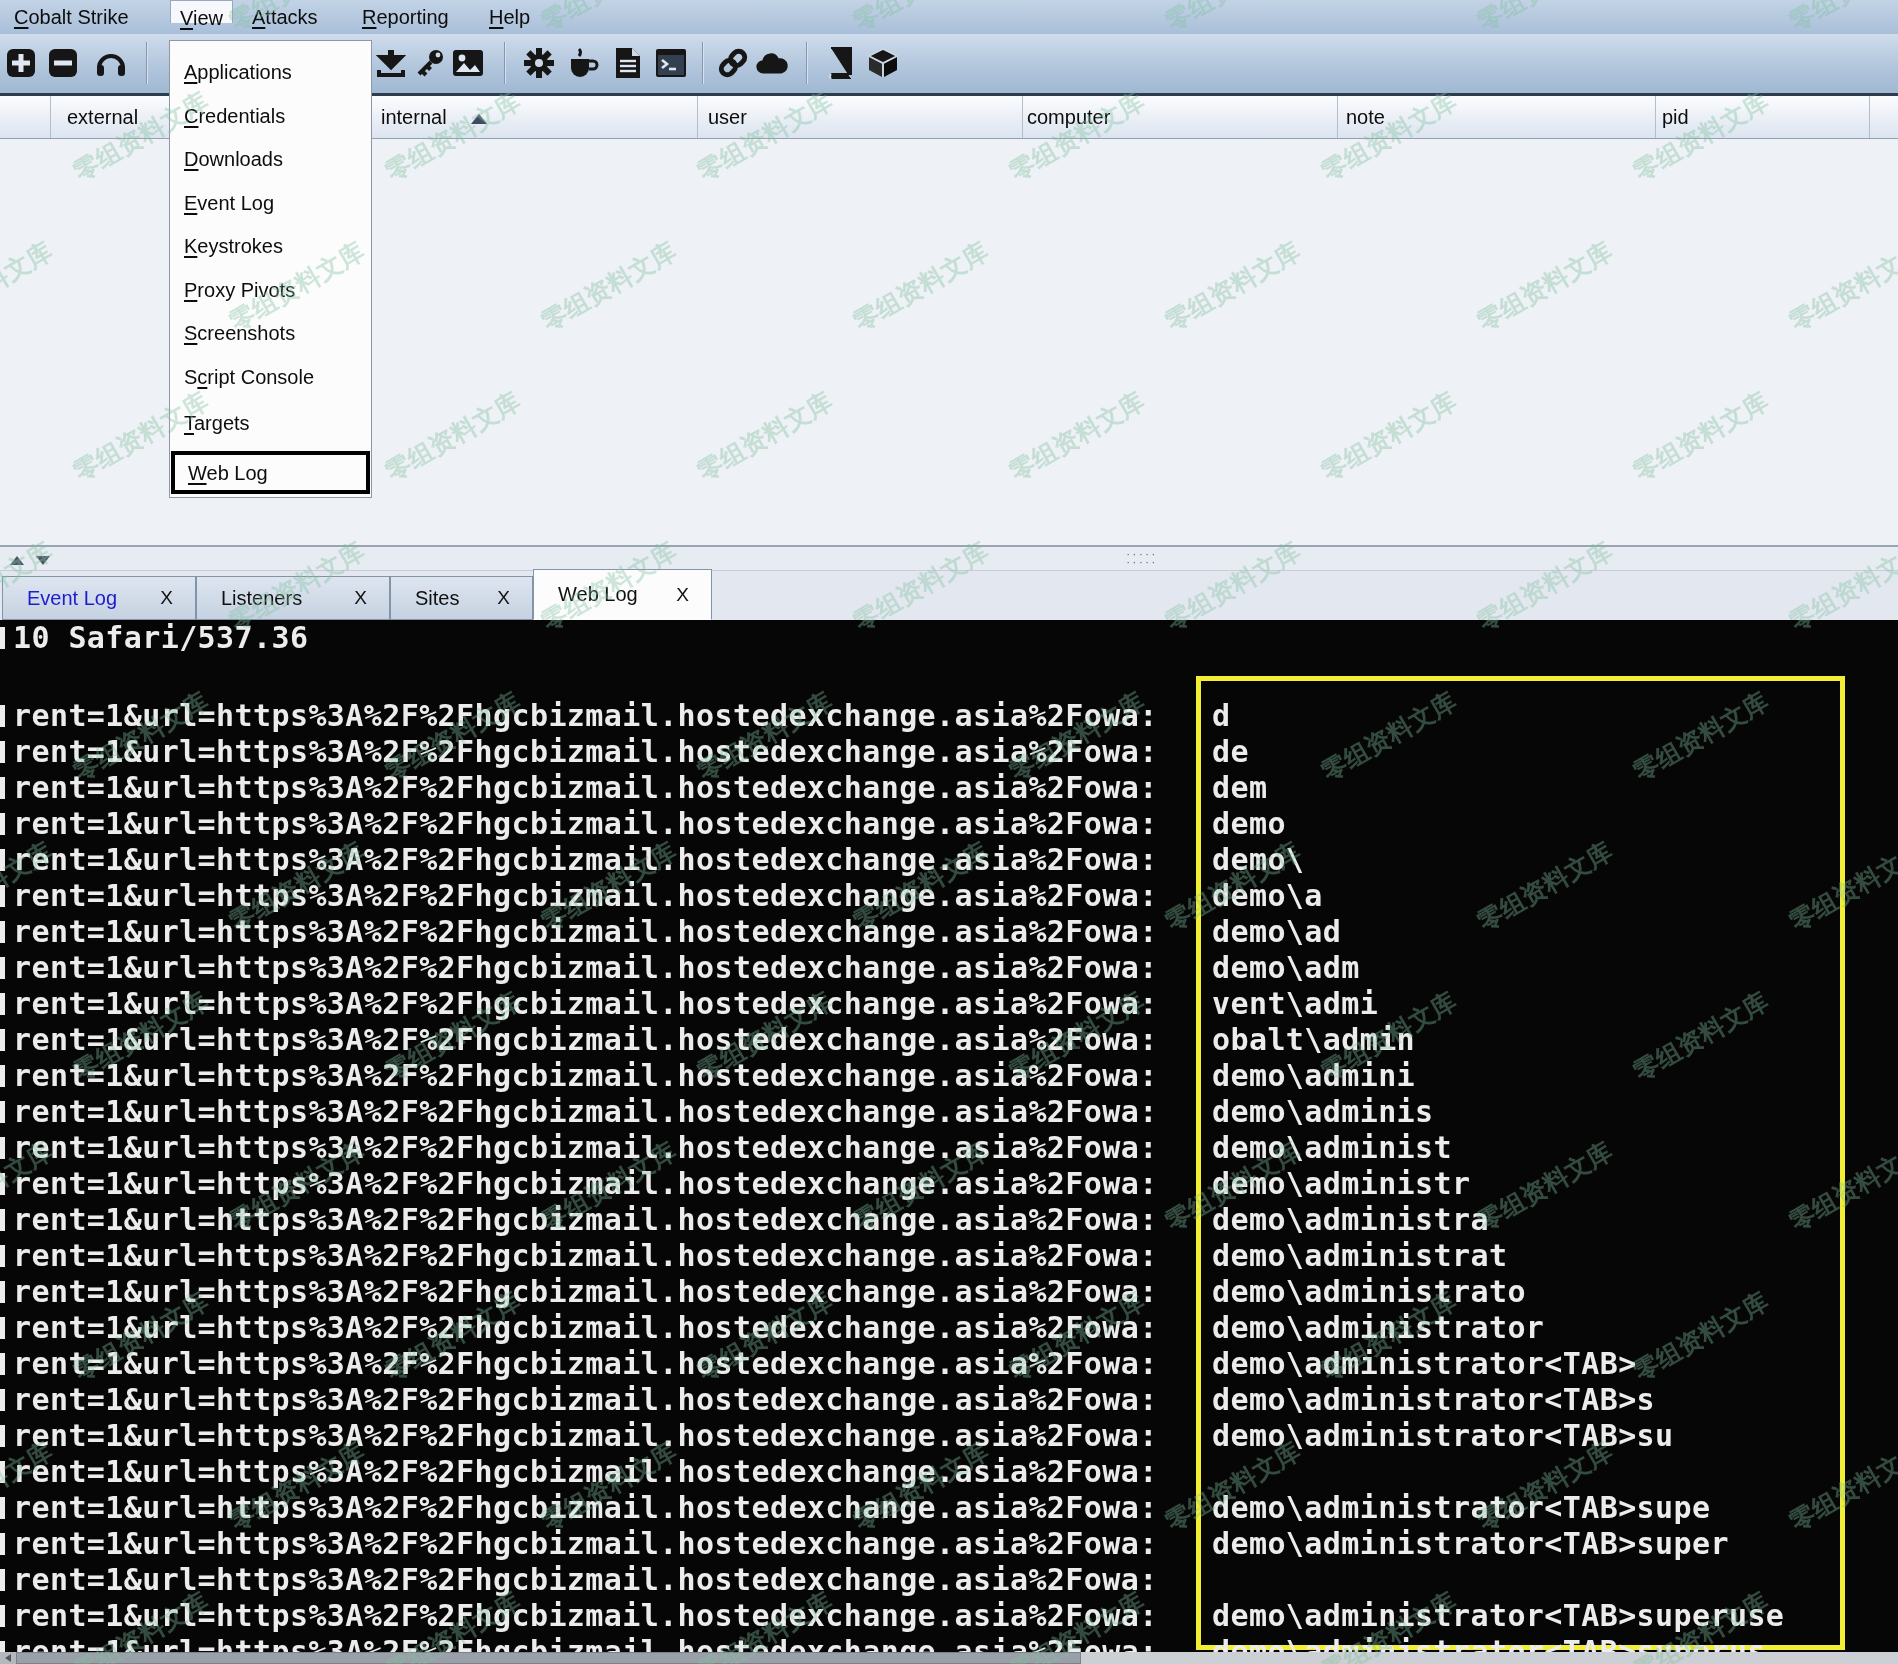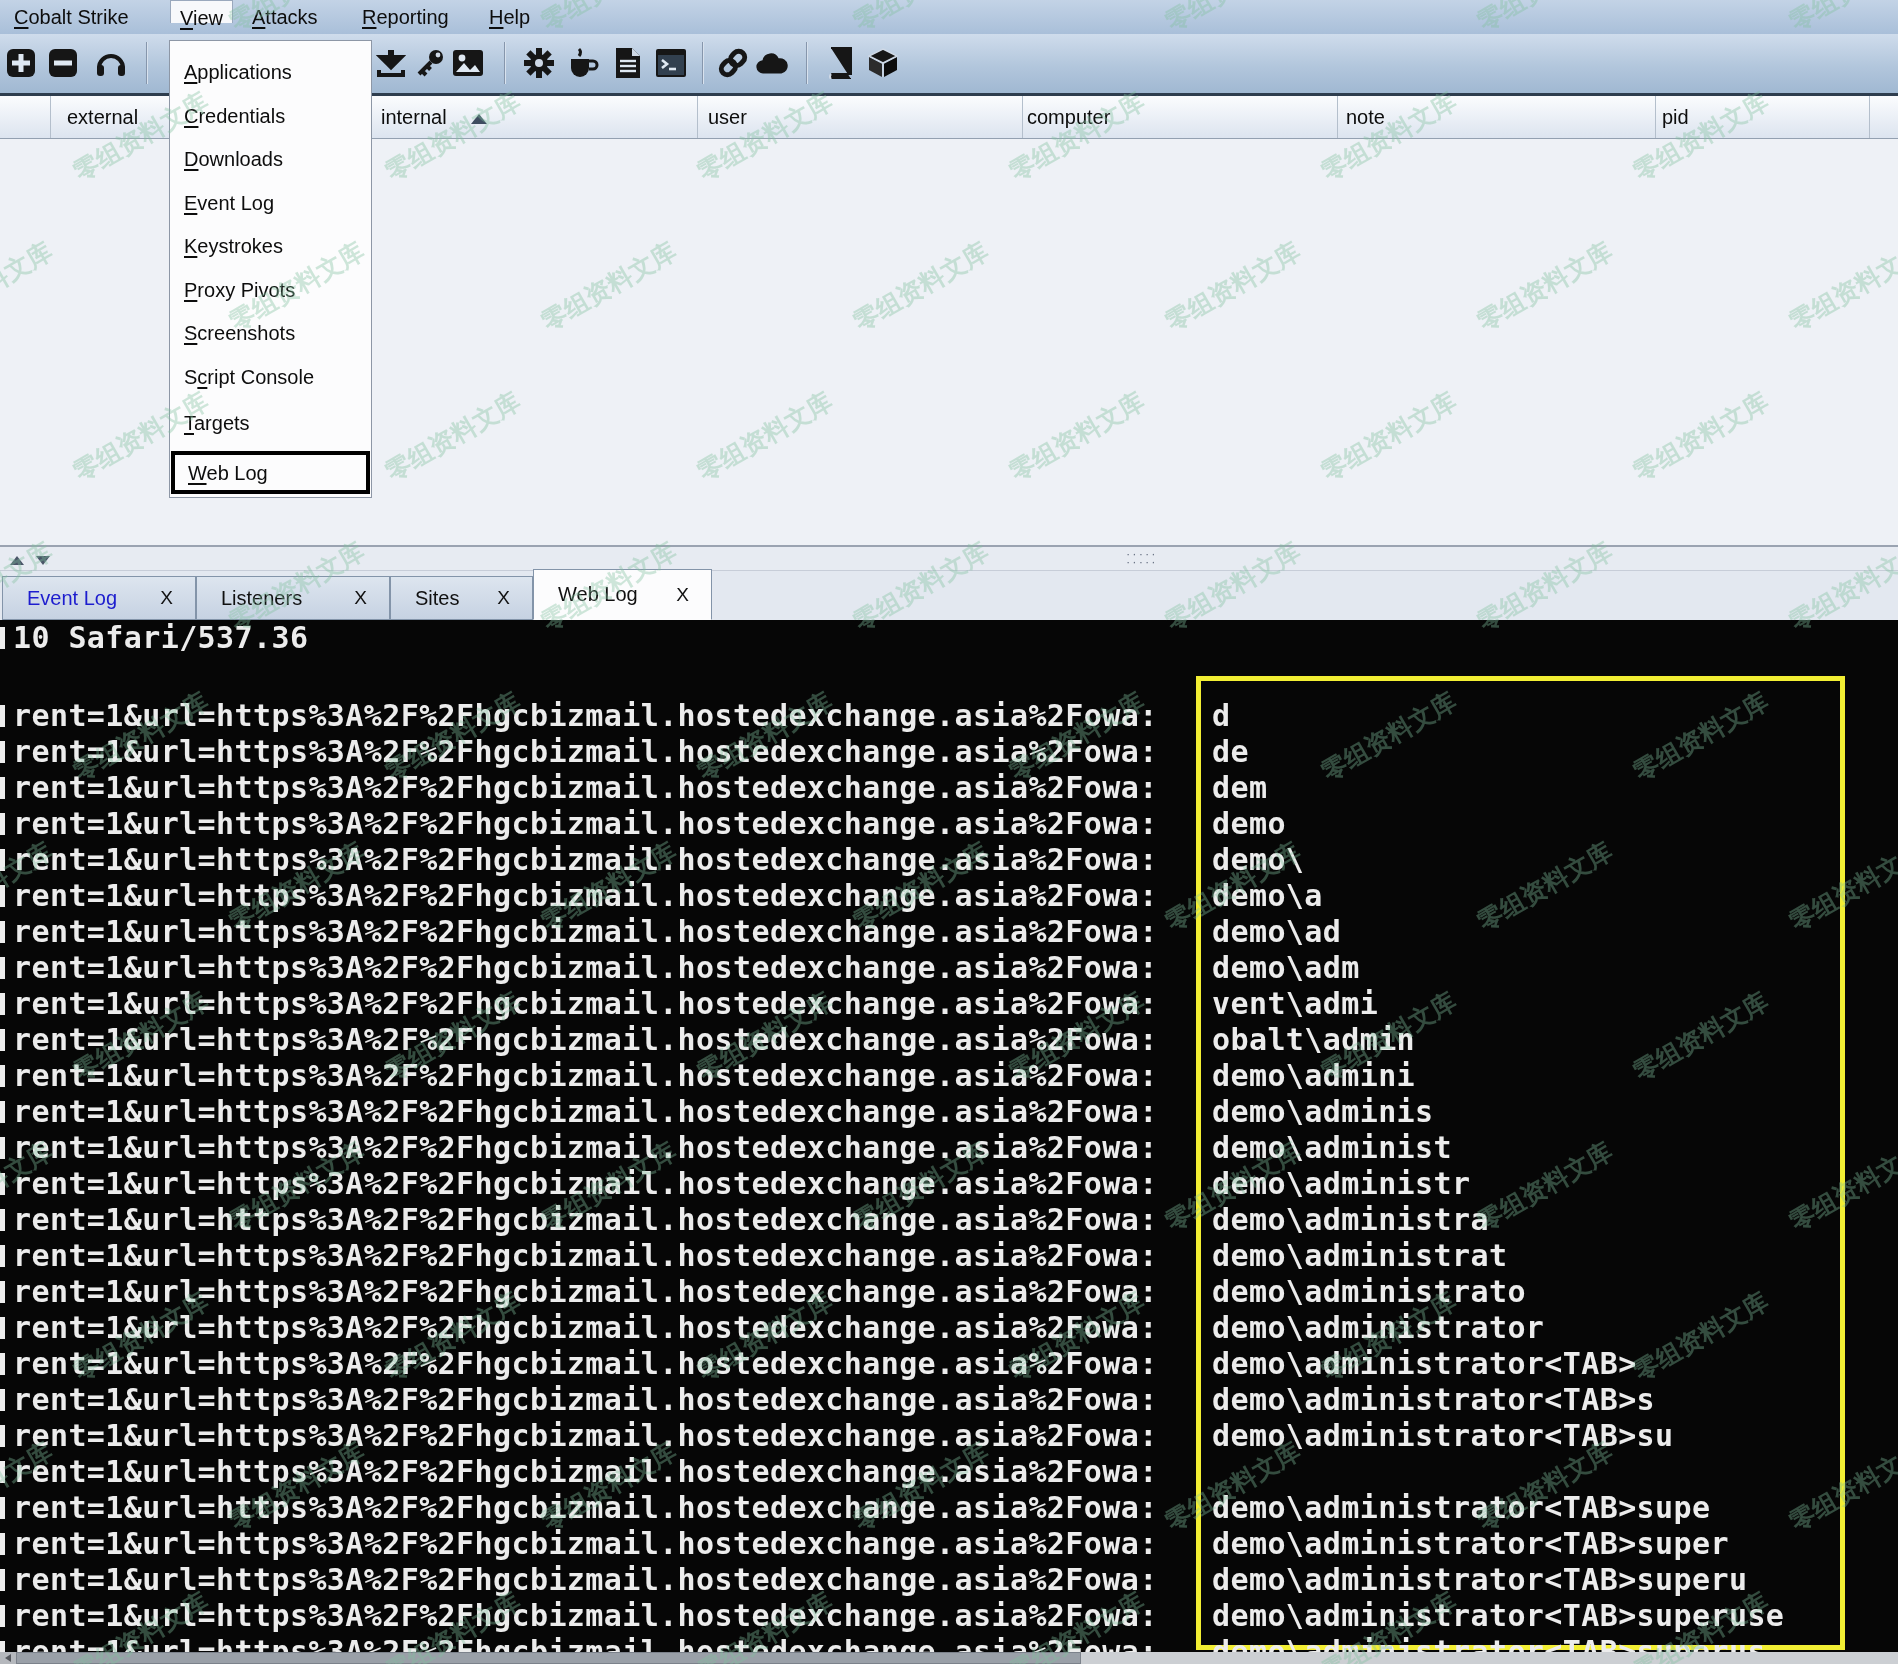--- a/index.html
+++ b/index.html
@@ -387,21 +387,20 @@
           <span class="key">demo\administrator&lt;TAB&gt;supe</span>
         </div>
         <div class="crow">
           <span class="sliver"></span>
           <span class="url">rent=1&amp;url=https%3A%2F%2Fhgcbizmail.hostedexchange.asia%2Fowa:</span>
           <span class="key">demo\administrator&lt;TAB&gt;super</span>
         </div>
         <div class="crow">
           <span class="sliver"></span>
           <span class="url">rent=1&amp;url=https%3A%2F%2Fhgcbizmail.hostedexchange.asia%2Fowa:</span>
-          <span class="key">demo\administrator&lt;TAB&gt;superu</span>
         </div>
         <div class="crow">
           <span class="sliver"></span>
           <span class="url">rent=1&amp;url=https%3A%2F%2Fhgcbizmail.hostedexchange.asia%2Fowa:</span>
           <span class="key">demo\administrator&lt;TAB&gt;superuse</span>
         </div>
         <div class="crow">
           <span class="sliver"></span>
           <span class="url">rent=1&amp;url=https%3A%2F%2Fhgcbizmail.hostedexchange.asia%2Fowa:</span>
           <span class="key">demo\administrator&lt;TAB&gt;superus</span>

